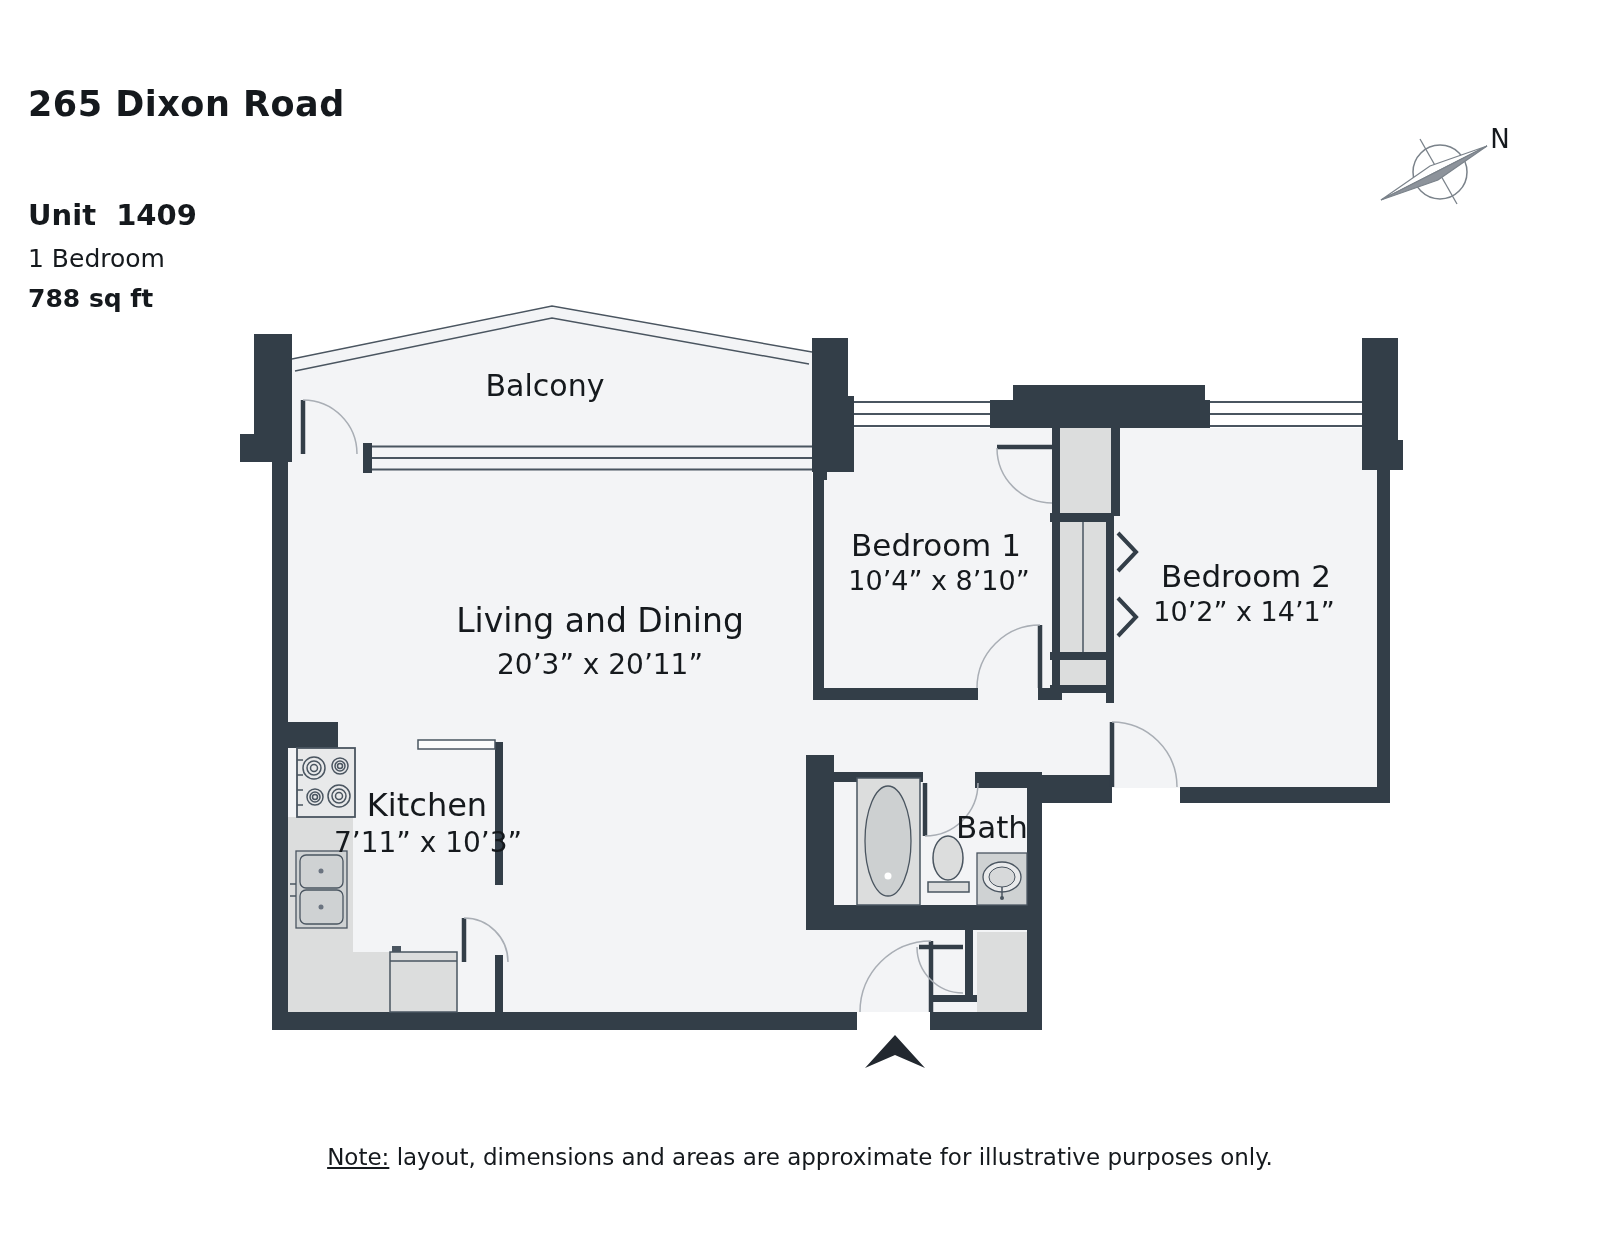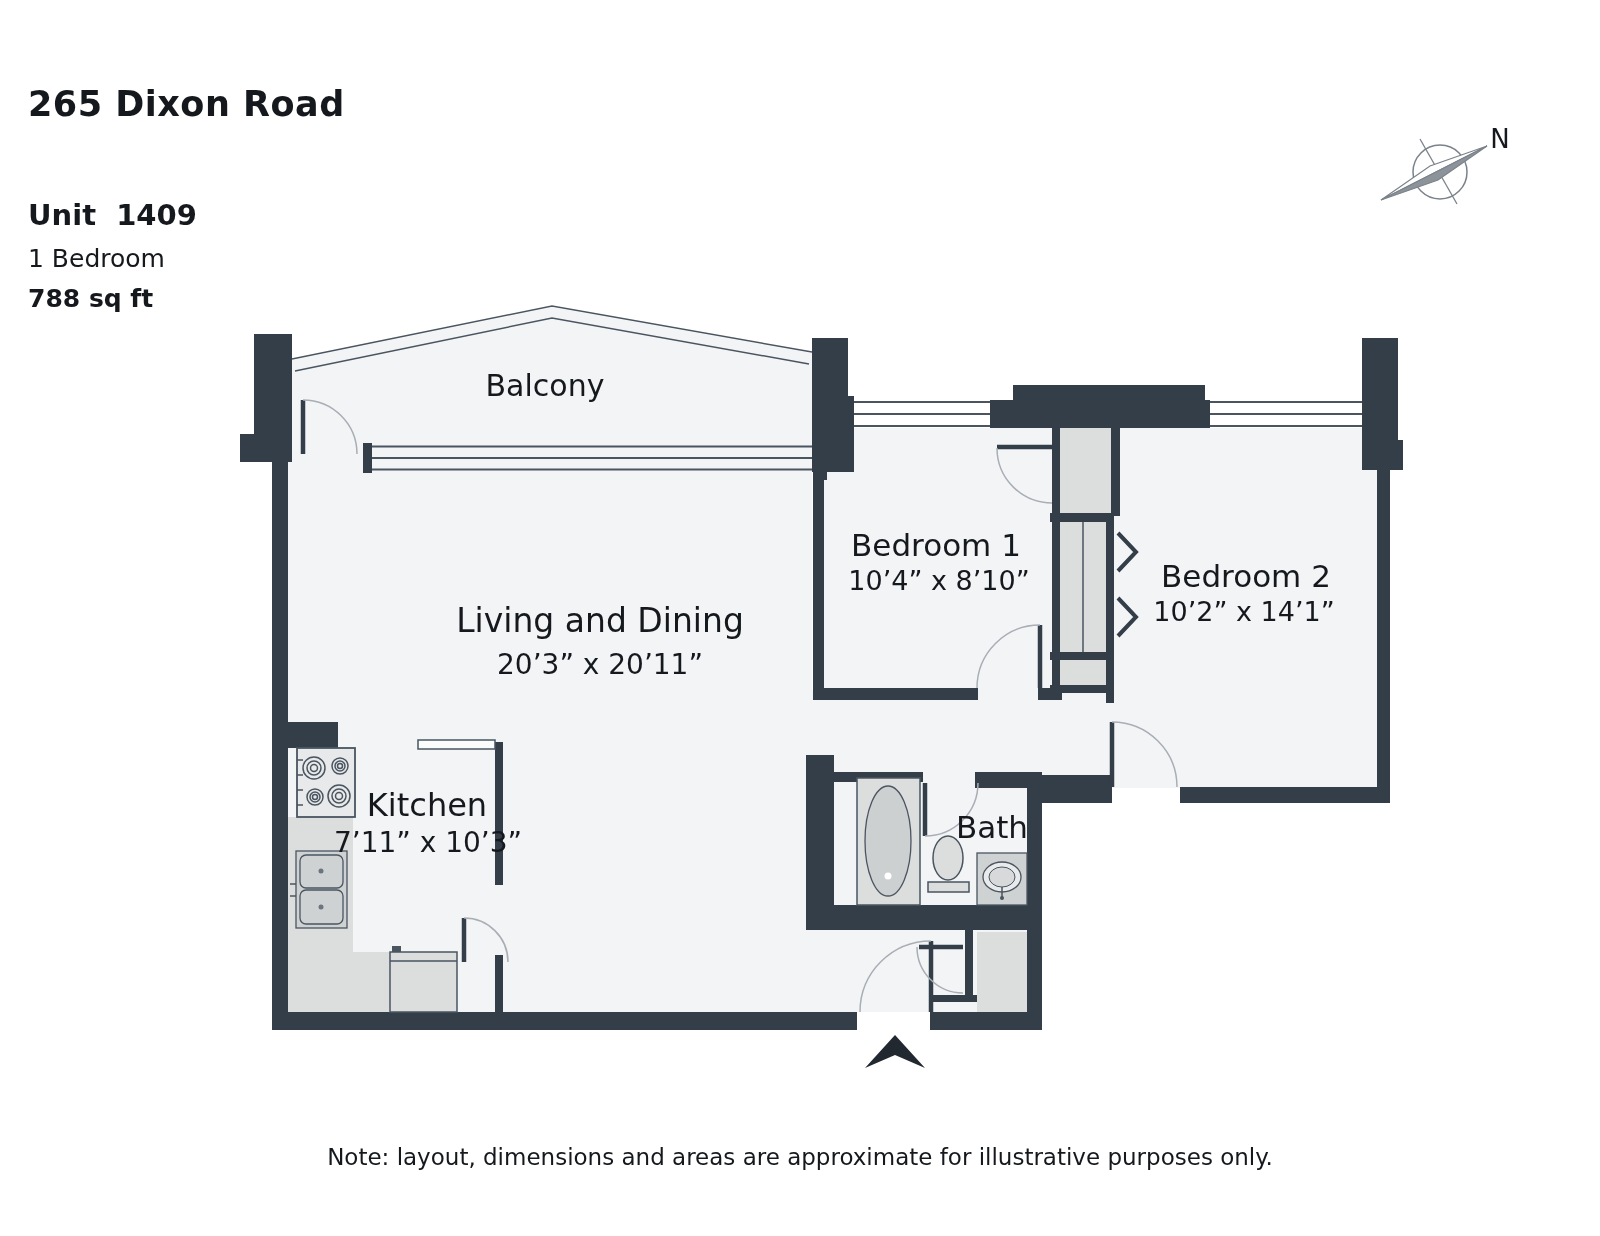--- a/index.html
+++ b/index.html
@@ -9,21 +9,21 @@
   html,body{margin:0;padding:0;background:#fff;}
   .page{position:relative;width:1600px;height:1236px;background:#fff;overflow:hidden;
         font-family:"DejaVu Sans","Liberation Sans",sans-serif;color:var(--text);}
   .page svg{position:absolute;left:0;top:0;}
   .hdr{position:absolute;left:28px;white-space:pre;}
   .hdr.address{top:84px;font-size:35px;font-weight:700;letter-spacing:.5px;}
   .hdr.unit{top:198px;font-size:29px;font-weight:600;text-align:center;}
   .hdr.beds{top:244px;font-size:25px;}
   .hdr.area{top:284px;font-size:25px;font-weight:bold;}
   .note{position:absolute;left:0;top:1144px;width:100%;text-align:center;font-size:23px;}
-  .note .np{}
+  .note .np{text-decoration:underline;}
   
   .wall{fill:var(--wall);}
   .floor{fill:var(--floor);}
   .gray{fill:var(--fixture);}
   .winline{stroke:var(--line);stroke-width:2;fill:none;}
   .thin{stroke:var(--line);stroke-width:1.5;fill:none;}
   .leaf{stroke:var(--wall);stroke-width:4.5;fill:none;}
   .arc{stroke:var(--arc);stroke-width:1.5;fill:none;}
   .chev{stroke:var(--wall);stroke-width:4;fill:none;}
   .fx{fill:var(--fixture);stroke:var(--line);stroke-width:1.5;}

